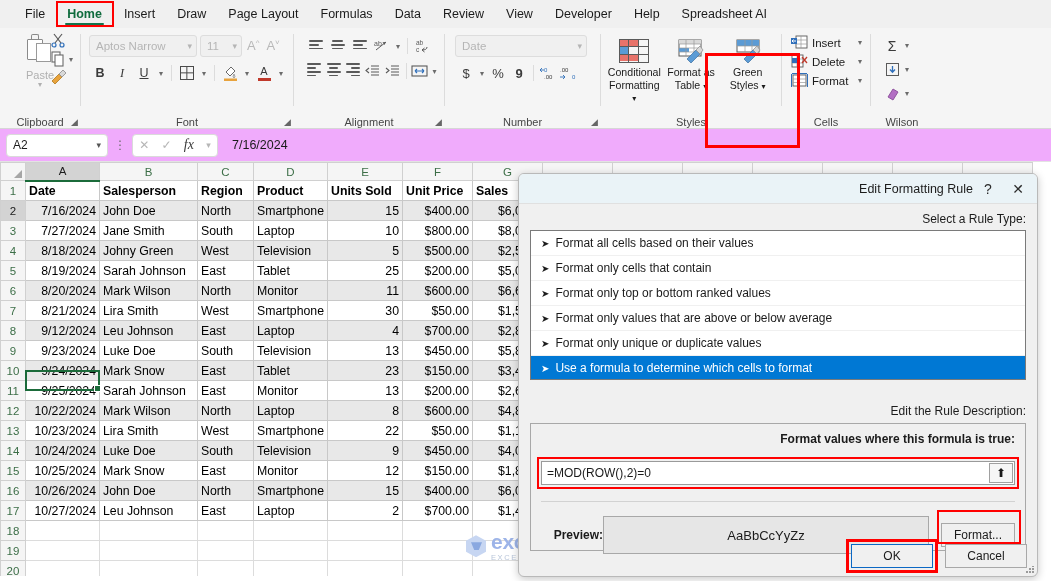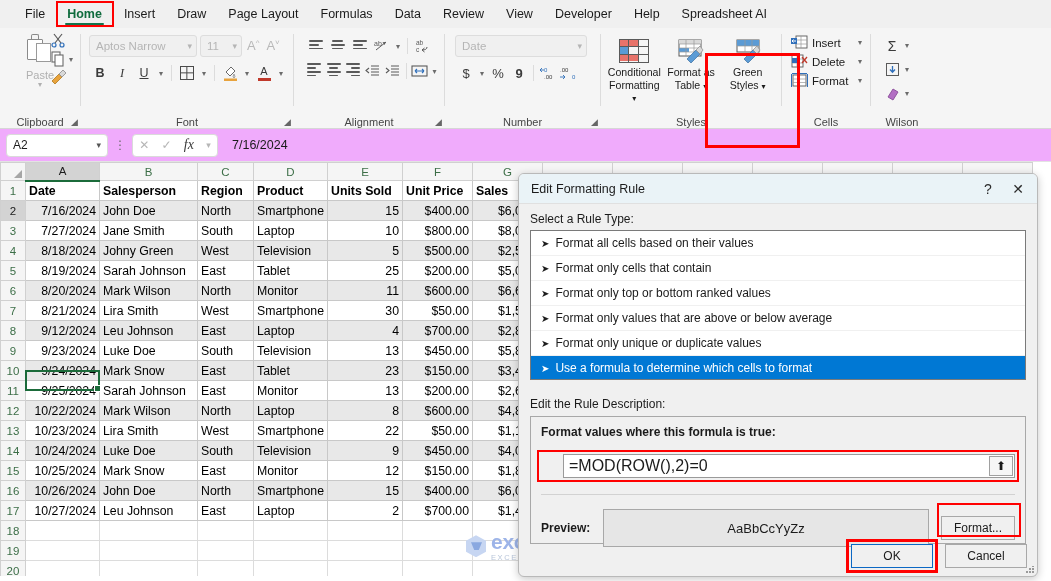--- a/index.html
+++ b/index.html
@@ -219,21 +219,21 @@
     background:#8aa8e0; clip-path:polygon(0 0,100% 0,70% 100%,30% 100%);
   }
   #wm-text { line-height:1; }
   #wm-main { font-size:21px; font-weight:bold; color:#9db4e8; letter-spacing:-0.3px; }
   #wm-sub { font-size:7.5px; color:#b9c6da; letter-spacing:1.6px; margin-top:2px; }
 
   
   #dialog {
     position:absolute; left:518px; top:173px; width:520px; height:404px;
     background:#f0f0f0; border:1px solid #b9b9b9; border-radius:6px;
-    box-shadow:0 2px 9px rgba(0,0,0,0.22); z-index:20; overflow:hidden;
+    box-shadow:0 2px 9px rgba(0,0,0,0.22); z-index:20; overflow:hidden;text-align:right;
   }
   #dlg-title-bar {
     height:30px; background:#eaf3f7; display:flex; align-items:center;
     padding:0 4px 0 12px; border-bottom:1px solid #e0e0e0;
   }
   #dlg-title { flex:1; font-size:12.5px; color:#1b1b1b; }
   .titlebtn {
     width:30px; height:28px; display:flex; align-items:center; justify-content:center;
     font-size:14px; color:#2b2b2b;
   }
@@ -251,21 +251,21 @@
   .rule-item.sel .arw { color:#fff; }
   #rule-desc-box {
     border:1px solid #a8a8a8; background:#f0f0f0; margin-top:5px;
     height:128px; padding:8px 10px 0 10px; position:relative;
   }
   .desc-lab { font-size:12px; color:#1b1b1b; font-weight:bold; margin-bottom:15px; }
   #formula-input-wrap { position:relative; height:24px; }
   #formula-input {
     height:24px; border:1px solid #9a9a9a; background:#fff;
     display:flex; align-items:center; padding:0 30px 0 5px;
-    font-size:16px; color:#1b1b1b;margin-left:22px;
+    font-size:12px; color:#1b1b1b;
   }
   #collapse-btn {
     position:absolute; right:2px; top:2px; width:24px; height:20px;
     border:1px solid #a0a0a0; background:#f6f6f6; display:flex;
     align-items:center; justify-content:center; font-size:12px; color:#1b1b1b;
   }
   #formula-redbox {
     position:absolute; left:-4px; top:-4px; right:-4px; height:32px;
     border:2px solid #ff0000; pointer-events:none;
   }
@@ -1109,21 +1109,21 @@
         <div class="rule-item">
           <span class="arw">➤</span>
           <span>Format only unique or duplicate values</span>
         </div>
         <div class="rule-item sel">
           <span class="arw">➤</span>
           <span>Use a formula to determine which cells to format</span>
         </div>
       </div>
 
-    <div class="dlg-lab" style="margin-top:17px">Edit the Rule Description:</div>
+    <div class="dlg-lab" style="margin-top:24px">Edit the Rule Description:</div>
     <div id="rule-desc-box">
       <div class="desc-lab">Format values where this formula is true:</div>
       <div id="formula-input-wrap">
         <div id="formula-input">=MOD(ROW(),2)=0</div>
         <div id="collapse-btn">⬆</div>
         <div id="formula-redbox"></div>
       </div>
       <div id="desc-divider"></div>
       <div id="preview-row">
         <div id="preview-lab">Preview:</div>

